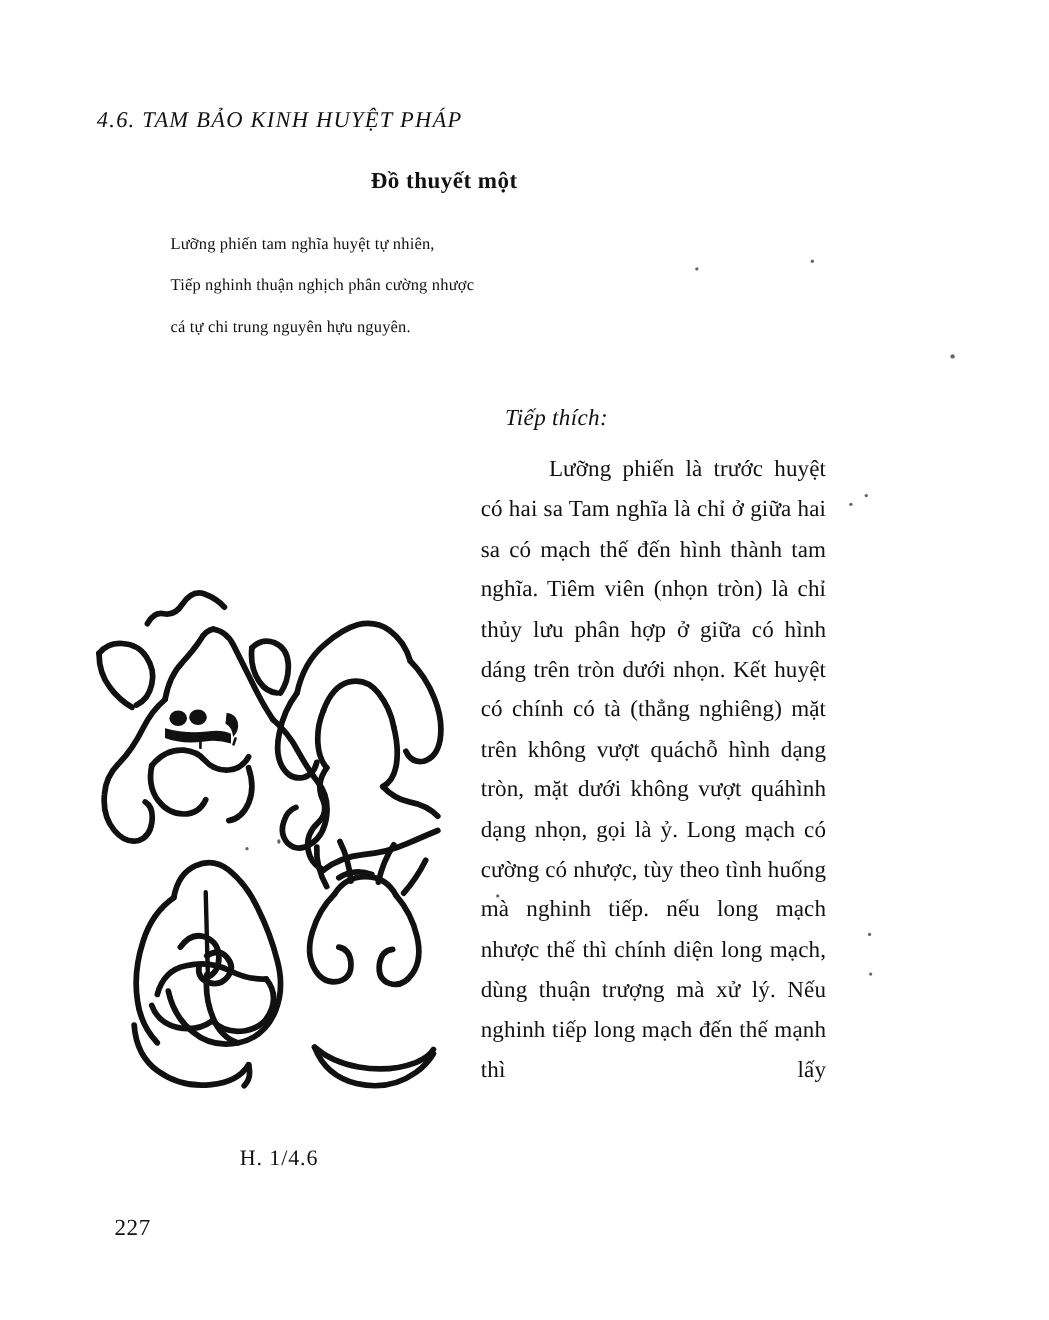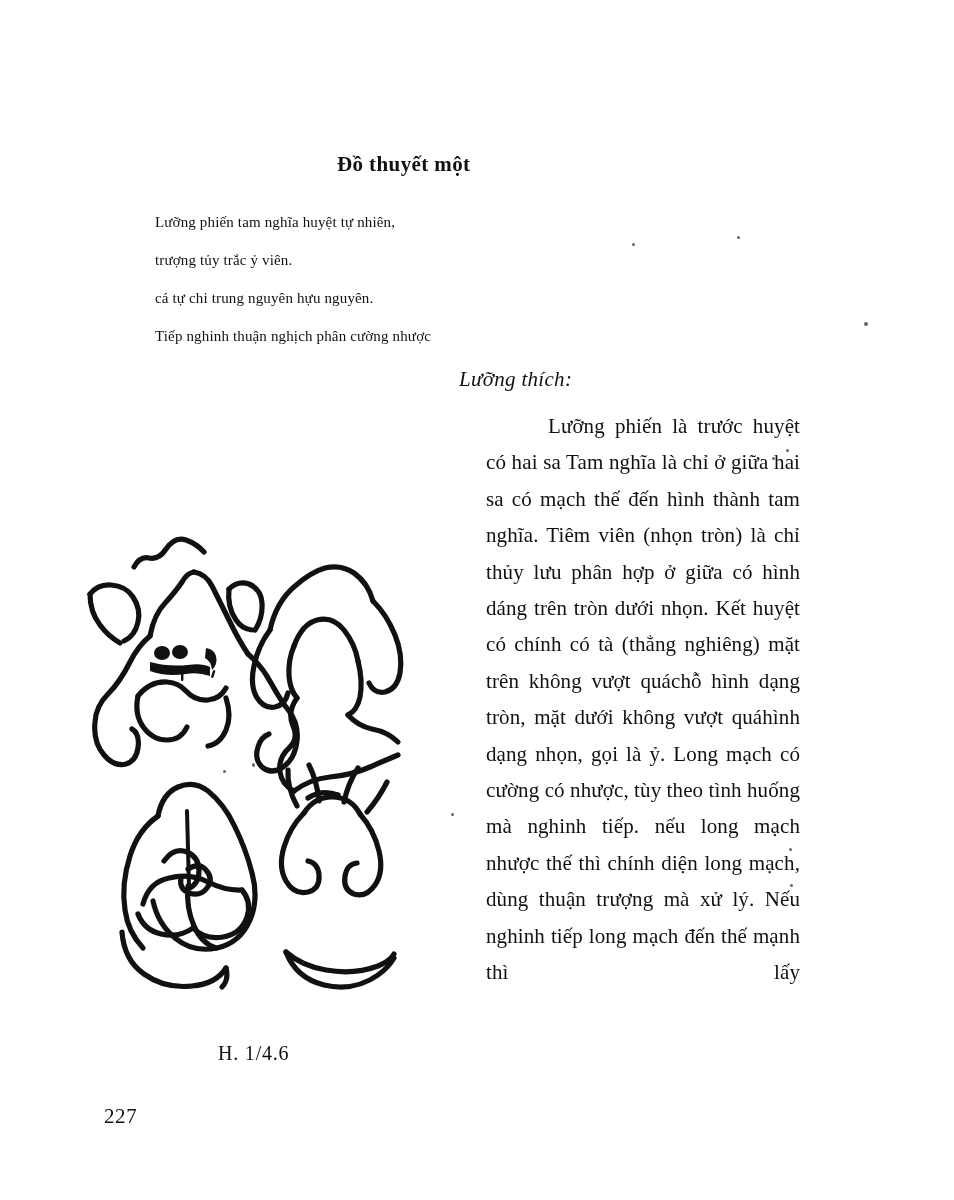--- a/index.html
+++ b/index.html
@@ -64,21 +64,21 @@
     top: 367px;
     font-style: italic;
     font-size: 21px;
     letter-spacing: 0.3px;
     white-space: nowrap;
   }
 
   
   .body-column {
     position: absolute;
-    left: 486px;
+    left: 437px;
     top: 408px;
     width: 314px;
   }
   .body-column p {
     margin: 0;
     font-size: 21px;
     line-height: 36.4px;
     text-align: justify;
     text-indent: 62px;
     letter-spacing: 0.1px;
@@ -129,31 +129,31 @@
     background: #2a2a2a;
     border-radius: 50%;
     opacity: .72;
   }
 </style>
 </head>
 <body>
 
 <div id="page">
 
+  <div class="running-head">4.6. TAM BẢO KINH HUYỆT PHÁP</div>
 
   <div class="section-subtitle">Đồ thuyết một</div>
 
   <div class="verse">
     <div class="verse-line">Lưỡng phiến tam nghĩa huyệt tự nhiên,</div>
-    <div class="verse-line">trượng tủy trắc ỷ viên.</div>
+    <div class="verse-line">Tiếp nghinh thuận nghịch phân cường nhược</div>
     <div class="verse-line">cá tự chi trung nguyên hựu nguyên.</div>
-    <div class="verse-line">Tiếp nghinh thuận nghịch phân cường nhược</div>
   </div>
 
-  <div class="explain-label">Lưỡng thích:</div>
+  <div class="explain-label">Tiếp thích:</div>
 
   <div class="body-column">
     <p>Lưỡng phiến là trước huyệt có hai sa Tam nghĩa là chỉ ở giữa hai sa có mạch thế đến hình thành tam nghĩa. Tiêm viên (nhọn tròn) là chỉ thủy lưu phân hợp ở giữa có hình dáng trên tròn dưới nhọn. Kết huyệt có chính có tà (thẳng nghiêng) mặt trên không vượt quáchỗ hình dạng tròn, mặt dưới không vượt quáhình dạng nhọn, gọi là ỷ. Long mạch có cường có nhược, tùy theo tình huống mà nghinh tiếp. nếu long mạch nhược thế thì chính diện long mạch, dùng thuận trượng mà xử lý. Nếu nghinh tiếp long mạch đến thế mạnh thì lấy</p>
   </div>
 
   <div class="figure">
     <svg viewBox="0 0 392 470" xmlns="http://www.w3.org/2000/svg" fill="none" stroke="#111111" stroke-width="5.2" stroke-linecap="round" stroke-linejoin="round">
 
       <g>
 

